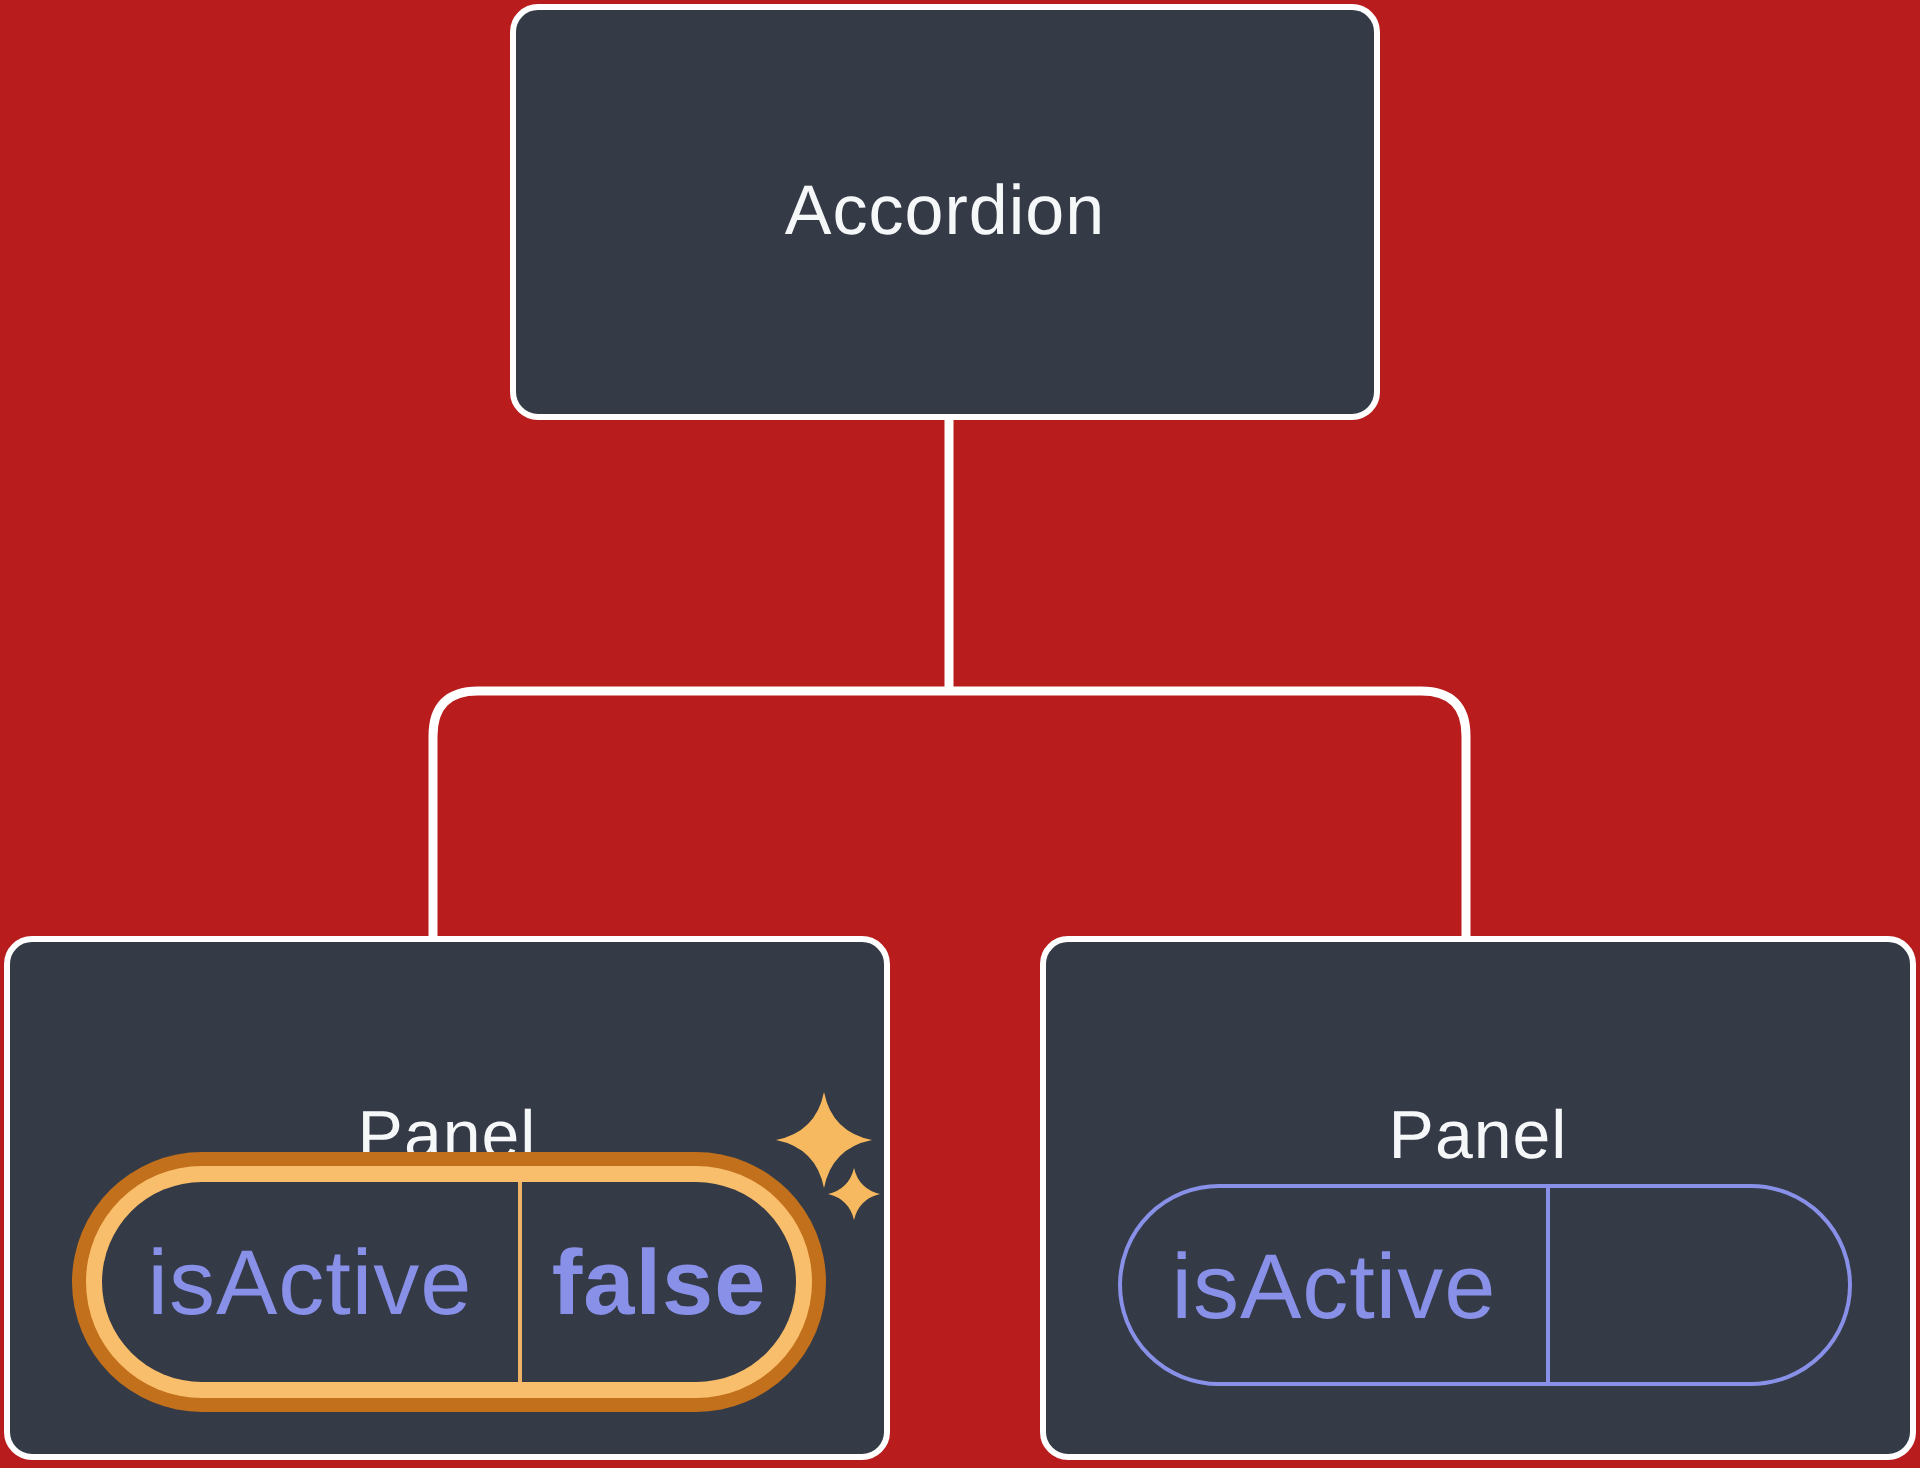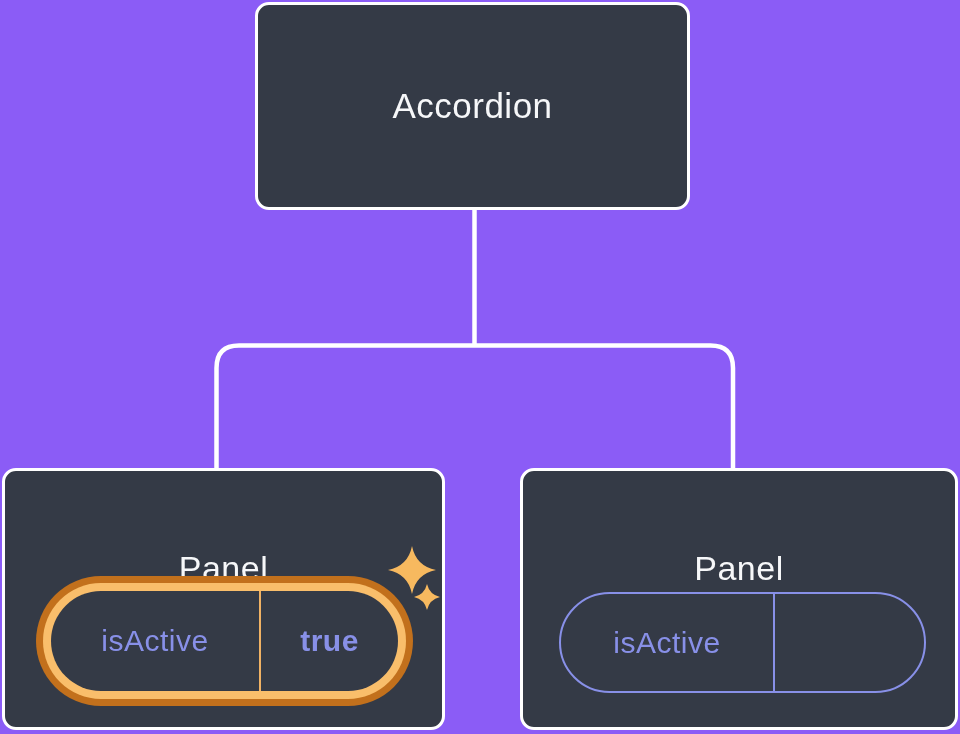--- a/index.html
+++ b/index.html
@@ -3,21 +3,21 @@
 <meta charset="utf-8">
 <style>
   * { box-sizing: border-box; margin: 0; padding: 0; }
   html, body { background: #4C6770; }
   body { font-family: "Liberation Sans", sans-serif; }
 
   .canvas {
     position: relative;
     width: 960px;
     height: 734px;
-    background: #8b5cf6;
+    background: #b91c1c;
     overflow: hidden;
   }
 
   .connectors {
     position: absolute;
     left: 0; top: 0;
     width: 960px; height: 734px;
   }
 
   .node {
@@ -64,21 +64,21 @@
     text-align: center;
     margin-top: 32px;
   }
 
   .pill {
     position: absolute;
     border-radius: 999px;
     display: flex;
     align-items: stretch;
     color: #8890E8;
-    font-size: 30px;
+    font-size: 46px;
     letter-spacing: 0.5px;
   }
 
   .pill-active {
     left: 46px; top: 120px;
     width: 347px; height: 100px;
     background: #343A46;
     box-shadow: 0 0 0 8px #F9BE6B, 0 0 0 15px #C2701C;
   }
 
@@ -122,21 +122,21 @@
   <div class="node node-root">
     <div class="node-title">Accordion</div>
   </div>
 
   <div class="node node-panel-left">
     <div class="panel-title">Panel</div>
 
     <div class="pill pill-active">
       <div class="pill-cell cell-name">isActive</div>
       <div class="pill-divider"></div>
-      <div class="pill-cell cell-value">true</div>
+      <div class="pill-cell cell-value">false</div>
     </div>
 
     <svg class="sparkles" viewBox="0 0 62 72" xmlns="http://www.w3.org/2000/svg">
       <path d="M29 1 Q33 21 53 25 Q33 29 29 49 Q25 29 5 25 Q25 21 29 1 Z" fill="#F7B95F"></path>
       <path d="M44 39 Q46.5 49.5 57 52 Q46.5 54.5 44 65 Q41.5 54.5 31 52 Q41.5 49.5 44 39 Z" fill="#F7B95F"></path>
     </svg>
   </div>
 
   <div class="node node-panel-right">
     <div class="panel-title">Panel</div>

